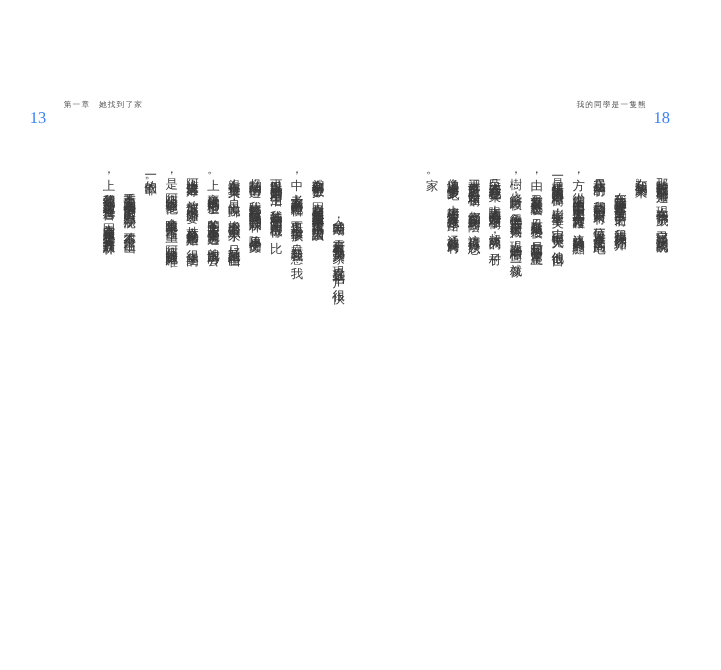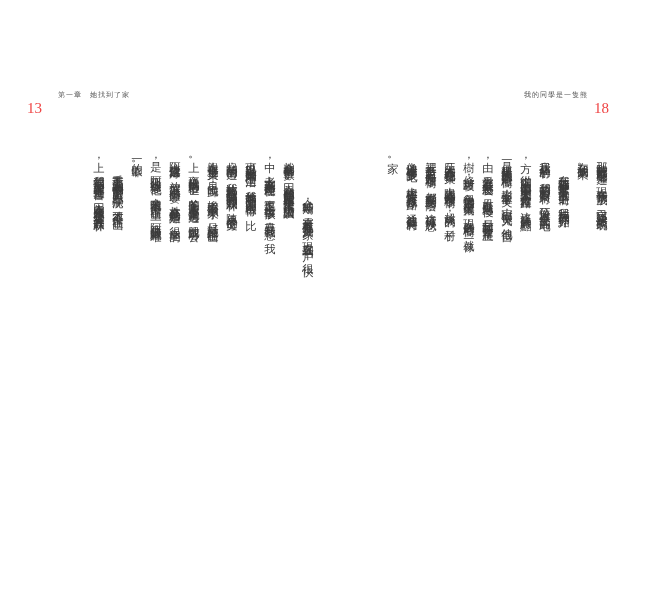--- a/index.html
+++ b/index.html
@@ -8,21 +8,21 @@
       font-family: "DejaVu Serif", "Liberation Serif", serif;
       color: #333333;
     }
     .page { position: absolute; top: 0; height: 609px; }
     .page-left { left: 0; width: 327px; }
     .page-right { left: 328px; width: 327px; }
 
     .folio {
       position: absolute; top: 101px;
       font-family: "Liberation Serif", serif;
-      font-size: 15px; color: #ef4444; line-height: 1;
+      font-size: 15px; color: #3b82f6; line-height: 1;
     }
     .running-head {
       position: absolute; top: 92px;
       font-size: 7px; color: #555; letter-spacing: 1px; line-height: 1;
       white-space: nowrap;
     }
 
     .col {
       position: absolute;
       writing-mode: vertical-rl;

